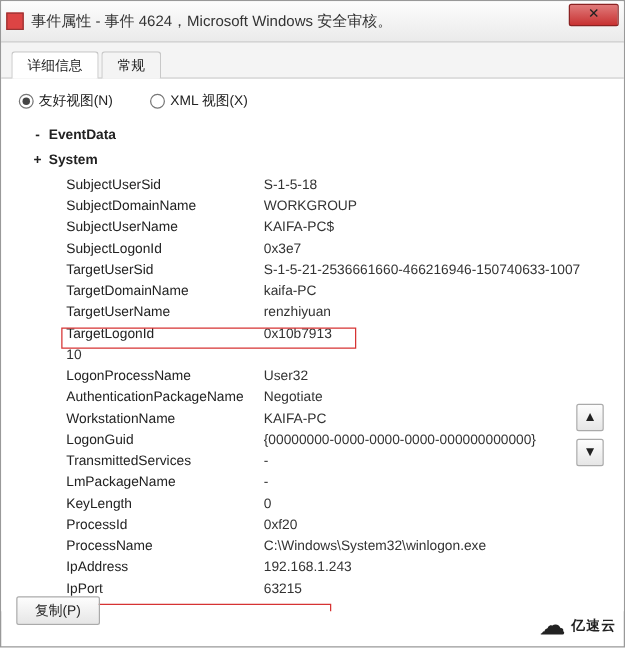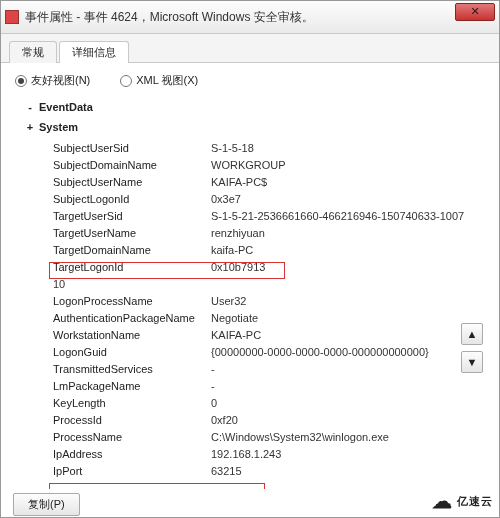--- a/index.html
+++ b/index.html
@@ -20,38 +20,38 @@
 .tree{margin-left:10px;margin-top:4px}
 .treehdr{font-weight:bold;font-size:12px;margin-bottom:6px}
 .treehdr .tog{display:inline-block;width:10px;text-align:center;margin-right:4px}
 .fields{margin-left:28px}
 .row{display:flex;line-height:17px}
 .key{font-weight:normal;min-width:158px;white-space:nowrap}
 .val{color:#333}
 .hl{position:absolute;border:1px solid #d63333;pointer-events:none}
 .sidecol{position:absolute;right:16px;top:260px;display:flex;flex-direction:column;gap:6px}
 .navbtn{width:22px;height:22px;border:1px solid #aaa;background:linear-gradient(#fdfdfd,#e6e6e6);display:flex;align-items:center;justify-content:center;border-radius:2px}
-.footer{position:absolute;bottom:1px;left:12px}
+.footer{position:absolute;bottom:17px;left:12px}
 .copybtn{padding:3px 14px;border:1px solid #aaa;background:linear-gradient(#fdfdfd,#e6e6e6);border-radius:2px}
 .watermark{position:absolute;right:6px;bottom:4px;font-size:16px;color:#d0d0d0;font-weight:bold;letter-spacing:1px;display:flex;align-items:center;gap:4px}
 .watermark .cloud{font-size:20px}
 </style>
 </head>
 <body>
 
 <div class="window">
   <div class="titlebar">
     <span class="ico"></span>
     <span class="title">事件属性 - 事件 4624，Microsoft Windows 安全审核。</span>
     <div class="closebtn"><span>✕</span></div>
   </div>
 
   <div class="tabs">
+    <div class="tab active"><span>详细信息</span></div>
     <div class="tab"><span>常规</span></div>
-    <div class="tab active"><span>详细信息</span></div>
   </div>
 
   <div class="body">
     <div class="viewrow">
       <label class="radio">
           <span class="rdot sel"></span>
           <span>友好视图(N)</span>
         </label>
       <label class="radio">
           <span class="rdot"></span>
@@ -78,26 +78,26 @@
           </div>
         <div class="row">
             <span class="key">SubjectLogonId</span>
             <span class="val">0x3e7</span>
           </div>
         <div class="row">
             <span class="key">TargetUserSid</span>
             <span class="val">S-1-5-21-2536661660-466216946-150740633-1007</span>
           </div>
         <div class="row">
+            <span class="key">TargetDomainName</span>
+            <span class="val">kaifa-PC</span>
+          </div>
+        <div class="row">
             <span class="key">TargetUserName</span>
             <span class="val">renzhiyuan</span>
-          </div>
-        <div class="row">
-            <span class="key">TargetDomainName</span>
-            <span class="val">kaifa-PC</span>
           </div>
         <div class="row">
             <span class="key">TargetLogonId</span>
             <span class="val">0x10b7913</span>
           </div>
         <div class="row">
             <span class="val">10</span>
           </div>
         <div class="row">
             <span class="key">LogonProcessName</span>

